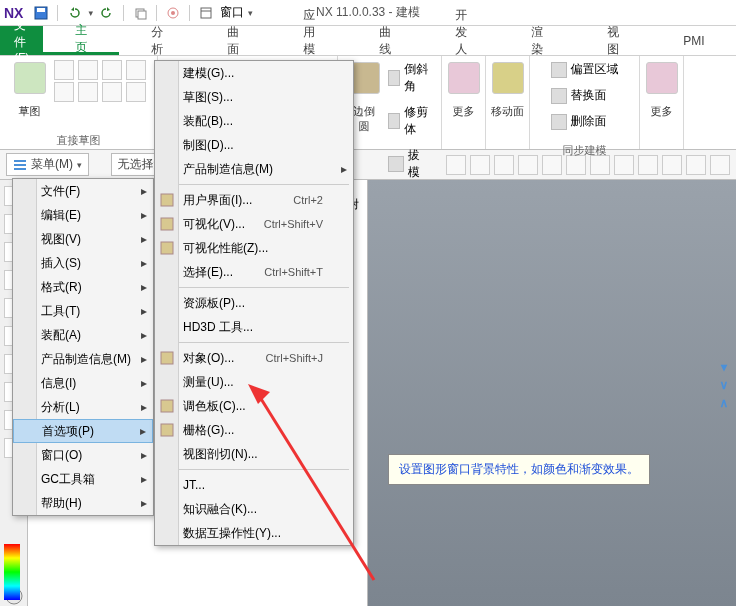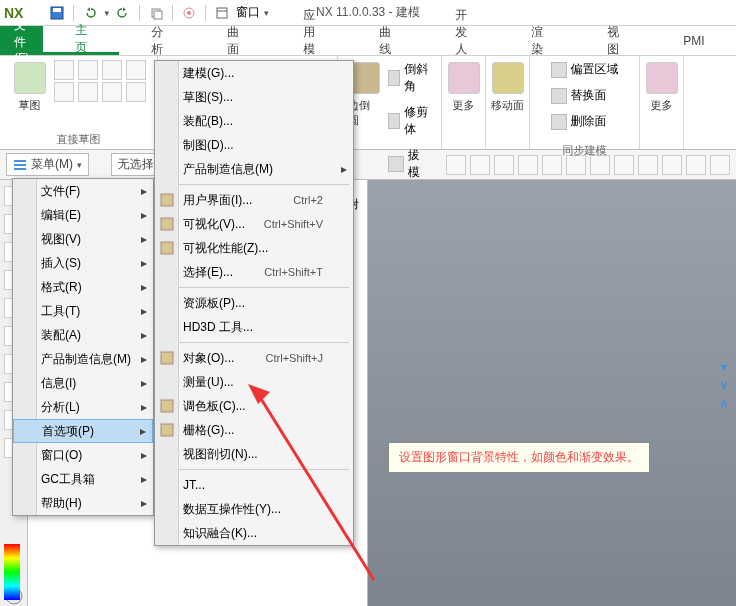--- a/index.html
+++ b/index.html
@@ -1,33 +1,33 @@
 <!DOCTYPE html>
 <html><head>
 <meta charset="utf-8">
 <style>
 *{box-sizing:border-box;margin:0;padding:0;font-family:"Microsoft YaHei",Arial,sans-serif;font-size:12px;user-select:none}
 body{width:736px;height:606px;background:#f0f0f0;overflow:hidden;position:relative}
 .titlebar{height:26px;background:#fff;display:flex;align-items:center;padding:0 4px;border-bottom:1px solid #d0d0d0}
-.nx-logo{font-weight:bold;color:#4d7c0f;font-size:14px;margin-right:24px}
+.nx-logo{font-weight:bold;color:#4c1d95;font-size:14px;margin-right:8px}
 .qat{display:flex;gap:4px;align-items:center}
 .qat-btn{width:20px;height:20px;display:flex;align-items:center;justify-content:center;cursor:pointer}
 .qat-sep{width:1px;height:16px;background:#ccc;margin:0 2px}
 .title-text{position:absolute;left:50%;transform:translateX(-50%);color:#555}
 .tabbar{height:30px;background:#fff;display:flex;align-items:stretch;border-bottom:1px solid #d0d0d0}
 .file-tab{background:#0f8e3f;color:#fff;padding:0 14px;display:flex;align-items:center;cursor:pointer}
 .tab{padding:0 32px;display:flex;align-items:center;color:#444;cursor:pointer}
 .tab.active{border-bottom:3px solid #0f8e3f;color:#0f8e3f}
 .ribbon{height:94px;background:#fff;display:flex;border-bottom:1px solid #bfbfbf;position:relative}
 .rgroup{border-right:1px solid #d8d8d8;padding:4px 8px 2px;display:flex;flex-direction:column;align-items:center;justify-content:space-between}
 .rgroup-body{display:flex;gap:4px;align-items:flex-start;flex:1}
 .rgroup-label{font-size:11px;color:#666;margin-top:12px}
 .big-btn{display:flex;flex-direction:column;align-items:center;width:40px;cursor:pointer;padding:2px}
 .big-btn .ico{width:32px;height:32px;background:#e8e8e8;border:1px solid #ccc;border-radius:3px}
-.big-btn .lbl{font-size:11px;color:#333;margin-top:4px;}
+.big-btn .lbl{font-size:11px;color:#333;margin-top:10px;text-align:center}
 .mini-grid{display:grid;grid-template-columns:repeat(4,22px);gap:2px}
 .mini-btn{width:20px;height:20px;border:1px solid #ccc;background:#f8f8f8;cursor:pointer}
 .stack-btns{display:flex;flex-direction:column;gap:7px}
 .stack-row{display:flex;align-items:center;gap:4px;cursor:pointer;padding:1px 2px}
 .stack-row .sico{width:16px;height:16px;background:#ddd;border:1px solid #bbb}
 .selbar{height:30px;background:#f5f5f5;border-bottom:1px solid #bfbfbf;display:flex;align-items:center;padding:0 6px;gap:22px}
 .sel-drop{border:1px solid #bbb;background:#fff;padding:2px 6px;display:flex;align-items:center;gap:4px;cursor:pointer}
 .sel-text{color:#444}
 .main{display:flex;height:calc(606px - 26px - 30px - 94px - 30px)}
 .leftdock{width:28px;background:#f0f0f0;border-right:1px solid #bfbfbf;display:flex;flex-direction:column;align-items:center;padding-top:6px;gap:8px}
@@ -36,21 +36,21 @@
 .ctx-menu{position:absolute;background:#f4f4f4;border:1px solid #999;box-shadow:2px 2px 6px rgba(0,0,0,.3);z-index:100}
 .ctx-menu.m1{left:12px;top:178px;width:142px}
 .ctx-menu.m2{left:154px;top:60px;width:200px}
 .ctx-item{display:flex;align-items:center;height:24px;padding:0 20px 0 28px;position:relative;cursor:pointer}
 .ctx-item.hl{background:#c0dcf3;border:1px solid #7ab4e0}
 .ctx-item .arrow{position:absolute;right:6px;color:#444}
 .ctx-item .ico{position:absolute;left:4px;width:16px;height:16px}
 .ctx-item .shortcut{position:absolute;right:30px;color:#555;font-size:11px}
 .ctx-sep{height:1px;background:#ccc;margin:3px 4px}
 .iconstrip{position:absolute;left:0;top:0;bottom:0;width:24px;background:#eaeaea;border-right:1px solid #d0d0d0}
-.tooltip{position:absolute;left:388px;top:442px;background:#fffff0;border:1px solid #888;padding:6px 10px;color:#ef4444;font-size:12px;z-index:200}
+.tooltip{position:absolute;left:388px;top:454px;background:#fffff0;border:1px solid #888;padding:6px 10px;color:#1d4ed8;font-size:12px;z-index:200}
 .red-arrow{position:absolute;left:244px;top:380px;z-index:150;pointer-events:none}
 .viewport-handles{position:absolute;right:4px;top:180px;display:flex;flex-direction:column;gap:2px}
 .vh{width:16px;height:16px;color:#4a90d9;font-weight:bold;text-align:center}
 svg{display:block}
 .tri{font-size:9px;color:#555}
 .spectrum{position:absolute;left:4px;bottom:6px;width:16px;height:56px;background:linear-gradient(red,yellow,lime,cyan,blue)}
 </style>
 </head>
 <body>
 
@@ -399,24 +399,24 @@
         </span>
       </div>
       <div class="ctx-item">
         <span>视图剖切(N)...</span>
       </div>
       <div class="ctx-sep"></div>
       <div class="ctx-item">
         <span>JT...</span>
       </div>
       <div class="ctx-item">
+        <span>知识融合(K)...</span>
+      </div>
+      <div class="ctx-item">
         <span>数据互操作性(Y)...</span>
-      </div>
-      <div class="ctx-item">
-        <span>知识融合(K)...</span>
       </div>
     </div>
 </div>
 
 <div class="tooltip">设置图形窗口背景特性，如颜色和渐变效果。</div>
 
 <svg class="red-arrow" width="140" height="210">
   <line x1="130" y1="200" x2="14" y2="14" stroke="#e33" stroke-width="3"></line>
   <polygon points="4,4 26,12 14,24" fill="#e33"></polygon>
 </svg>

